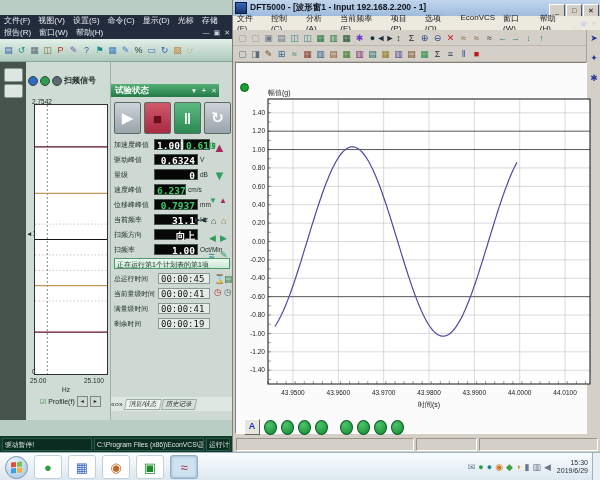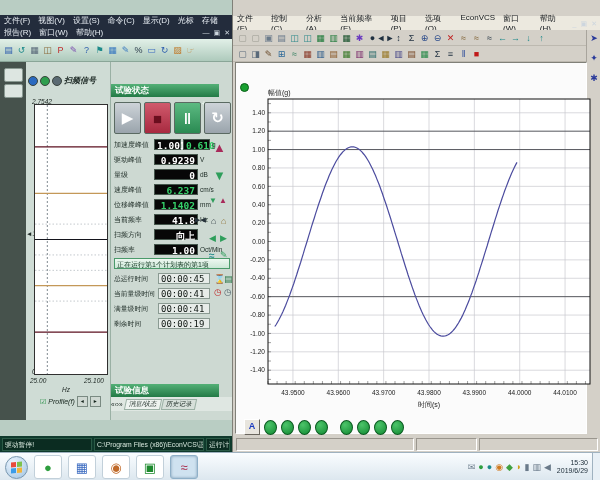--- a/index.html
+++ b/index.html
@@ -15,32 +15,32 @@
     font-size:7px;line-height:10px;text-align:center;display:inline-block;margin-left:1px;}
   .lw-menu{left:0;width:232px;height:12px;background:#232c3c;color:#e6ecf2;font-size:8px;line-height:12px;display:flex;}
   .lw-menu .mi{padding:0 4px;}
   .mdi{color:#cdd6de;font-size:7px;padding:0 2px;}
   .lw-tools{left:0;top:39px;width:232px;height:23px;background:linear-gradient(#e2f0e8,#aecabc);
     display:flex;align-items:center;padding-left:2px;box-sizing:border-box;border-bottom:1px solid #8aa698;}
   .lw-tools .tbi{width:13px;height:15px;font-size:9px;display:inline-flex;align-items:center;justify-content:center;}
   .lstrip{left:0;top:62px;width:26px;height:358px;background:#46524c;border-right:1px solid #2e3a34;}
   .chip{left:4px;width:17px;height:12px;background:#dde6e1;border:1px solid #8a9a92;border-radius:2px;}
   
-  .sweep{left:26px;top:62px;width:84px;height:358px;background:#cfdcd5;font-style:italic;}
+  .sweep{left:26px;top:62px;width:84px;height:358px;background:#cfdcd5;}
   .sw-head{left:2px;top:12px;width:80px;height:13px;display:flex;align-items:center;gap:2px;}
   .dot{width:8px;height:8px;border-radius:50%;display:inline-block;border:1px solid #3a443e;}
   .sw-title{font-size:8px;color:#1c2824;font-weight:bold;}
   .ylab{font-size:6.5px;color:#202a26;}
   .xlab{font-size:6.5px;color:#202a26;}
   .legend{font-size:7px;color:#15241c;display:flex;align-items:center;gap:2px;}
   .spin{width:9px;height:9px;background:#cfd8d2;border:1px solid #7a8a82;font-size:6px;line-height:8px;text-align:center;}
   
   .spanel{left:110px;top:62px;width:122px;height:358px;background:#cdd9d2;border-left:1px solid #9ab0a4;}
   .phead{left:0;width:108px;height:13px;background:linear-gradient(#54b077,#237a46);color:#fff;font-size:8.5px;
-    font-weight:bold;line-height:13px;padding-left:4px;box-sizing:border-box;display:flex;flex-direction:column;}
+    font-weight:bold;line-height:13px;padding-left:4px;box-sizing:border-box;display:flex;}
   .phead .hicons{margin-left:auto;display:flex;}
   .phead .hic{width:10px;font-size:6.5px;text-align:center;color:#eaf6ee;}
   .transport{left:3px;top:100px;display:flex;gap:3px;}
   .tbtn{width:25px;height:30px;border:1px solid #5a6a62;border-radius:2px;display:flex;align-items:center;justify-content:center;
     font-size:15px;font-weight:bold;}
   .strow{left:3px;width:116px;height:13px;display:flex;align-items:center;}
   .stlabel{width:40px;font-size:7px;color:#1c2a24;}
   .dval{background:#070707;border:1px solid #44564c;color:#fff;font-family:"DejaVu Sans Mono",monospace;
     font-size:9.5px;font-weight:bold;height:11px;line-height:11px;text-align:right;padding:0 2px;box-sizing:border-box;}
   .stunit{font-size:6.5px;color:#1c2a24;margin-left:2px;}
@@ -187,41 +187,41 @@
       </div>
     <div class="abs" id="st-rows" style="left:0;top:76px;width:122px;">
         <div class="strow abs" style="top: 0px;">
           <span class="stlabel">加速度峰值</span>
           <span class="dval" style="width: 27px; color: rgb(255, 255, 255);">1.001</span>
           <span class="dval" style="width: 27px; margin-left: 2px; color: rgb(53, 208, 106);">0.610</span>
           <span class="stunit">g</span>
         </div>
         <div class="strow abs" style="top: 15px;">
           <span class="stlabel">驱动峰值</span>
-          <span class="dval" style="width: 44px; color: rgb(255, 255, 255);">0.9239</span>
+          <span class="dval" style="width: 44px; color: rgb(255, 255, 255);">0.6324</span>
           <span class="stunit">V</span>
         </div>
         <div class="strow abs" style="top: 30px;">
           <span class="stlabel">量级</span>
           <span class="dval" style="width: 44px; color: rgb(255, 255, 255);">0</span>
           <span class="stunit">dB</span>
         </div>
         <div class="strow abs" style="top: 45px;">
           <span class="stlabel">速度峰值</span>
-          <span class="dval" style="width: 44px; color: rgb(53, 208, 106);">6.237</span>
+          <span class="dval" style="width: 32px; color: rgb(53, 208, 106);">6.237</span>
           <span class="stunit">cm/s</span>
         </div>
         <div class="strow abs" style="top: 60px;">
           <span class="stlabel">位移峰峰值</span>
-          <span class="dval" style="width: 44px; color: rgb(53, 208, 106);">1.1402</span>
+          <span class="dval" style="width: 44px; color: rgb(53, 208, 106);">0.7937</span>
           <span class="stunit">mm</span>
         </div>
         <div class="strow abs" style="top: 75px;">
           <span class="stlabel">当前频率</span>
-          <span class="dval" style="width: 44px; color: rgb(255, 255, 255);">41.8</span>
+          <span class="dval" style="width: 44px; color: rgb(255, 255, 255);">31.1</span>
           <span class="stunit">Hz</span>
         </div>
         <div class="strow abs" style="top: 90px;">
           <span class="stlabel">扫频方向</span>
           <span class="dval" style="width: 44px; color: rgb(255, 255, 255);">向上</span>
           <span class="stunit"></span>
         </div>
         <div class="strow abs" style="top: 105px;">
           <span class="stlabel">扫频率</span>
           <span class="dval" style="width: 44px; color: rgb(255, 255, 255);">1.00</span>
@@ -260,48 +260,45 @@
           <span class="tval">00:00:19</span>
         </div>
       </div>
     <div class="abs" id="st-timeicons" style="left:103px;top:212px;width:20px;height:28px;">
         <span class="sic" style="left: 0px; top: 0px; font-size: 9px; color: rgb(138, 106, 42);">⌛</span>
         <span class="sic" style="left: 10px; top: 0px; font-size: 9px; color: rgb(46, 122, 74);">▤</span>
         <span class="sic" style="left: 0px; top: 13px; font-size: 9px; color: rgb(192, 48, 48);">◷</span>
         <span class="sic" style="left: 10px; top: 13px; font-size: 9px; color: rgb(90, 106, 114);">◷</span>
       </div>
 
-    <div class="abs phead" style="top:322px;">
-      <span>试验信息</span>
-      <span class="hicons" id="ip-hicons">
-          <span class="hic">▼</span>
-          <span class="hic">+</span>
-          <span class="hic">✕</span>
-        </span>
-    </div>
     <div class="abs" style="left:0;top:335px;width:122px;height:14px;background:#dfe7e2;display:flex;align-items:center;font-size:6.5px;color:#22302a;">
       <span id="ip-nav" style="display:flex;">
           <span class="nav">«</span>
           <span class="nav">‹</span>
           <span class="nav">›</span>
           <span class="nav">»</span>
         </span>
       <span class="tab" style="transform:skewX(-12deg);background:#eef3f0;border:1px solid #9ab0a4;padding:0 3px;margin-left:2px;">消息/状态</span>
       <span class="tab" style="transform:skewX(-12deg);background:#d7e0da;border:1px solid #9ab0a4;padding:0 3px;margin-left:2px;">历史记录</span>
     </div>
   </div>
 
   <div class="abs lw-status">
     <span class="cell" style="width:84px;">驱动暂停!</span>
     <span class="cell" style="width:104px;">C:\Program Files (x86)\EconVCS\正弦试验</span>
     <span class="cell" style="flex:1;">运行计划表试验</span>
   </div>
 </div>
 
 <div id="rw" class="abs">
+  <div class="abs rw-title">
+    <span class="rw-appicon"></span>
+    <span class="txt">DFT5000 - [波形窗1 - Input 192.168.2.200 - 1]</span>
+    <span style="margin-left:auto;" id="rw-capbtns"><span class="cbtn">_</span><span class="cbtn">□</span><span class="cbtn">✕</span></span>
+  </div>
   <div class="abs rw-menu">
     <span id="rw-menu" style="display:flex;">
         <span class="mi">文件(F)</span>
         <span class="mi">控制(C)</span>
         <span class="mi">分析(A)</span>
         <span class="mi">当前频率(E)</span>
         <span class="mi">项目(P)</span>
         <span class="mi">选项(O)</span>
         <span class="mi">EconVCS</span>
         <span class="mi">窗口(W)</span>

